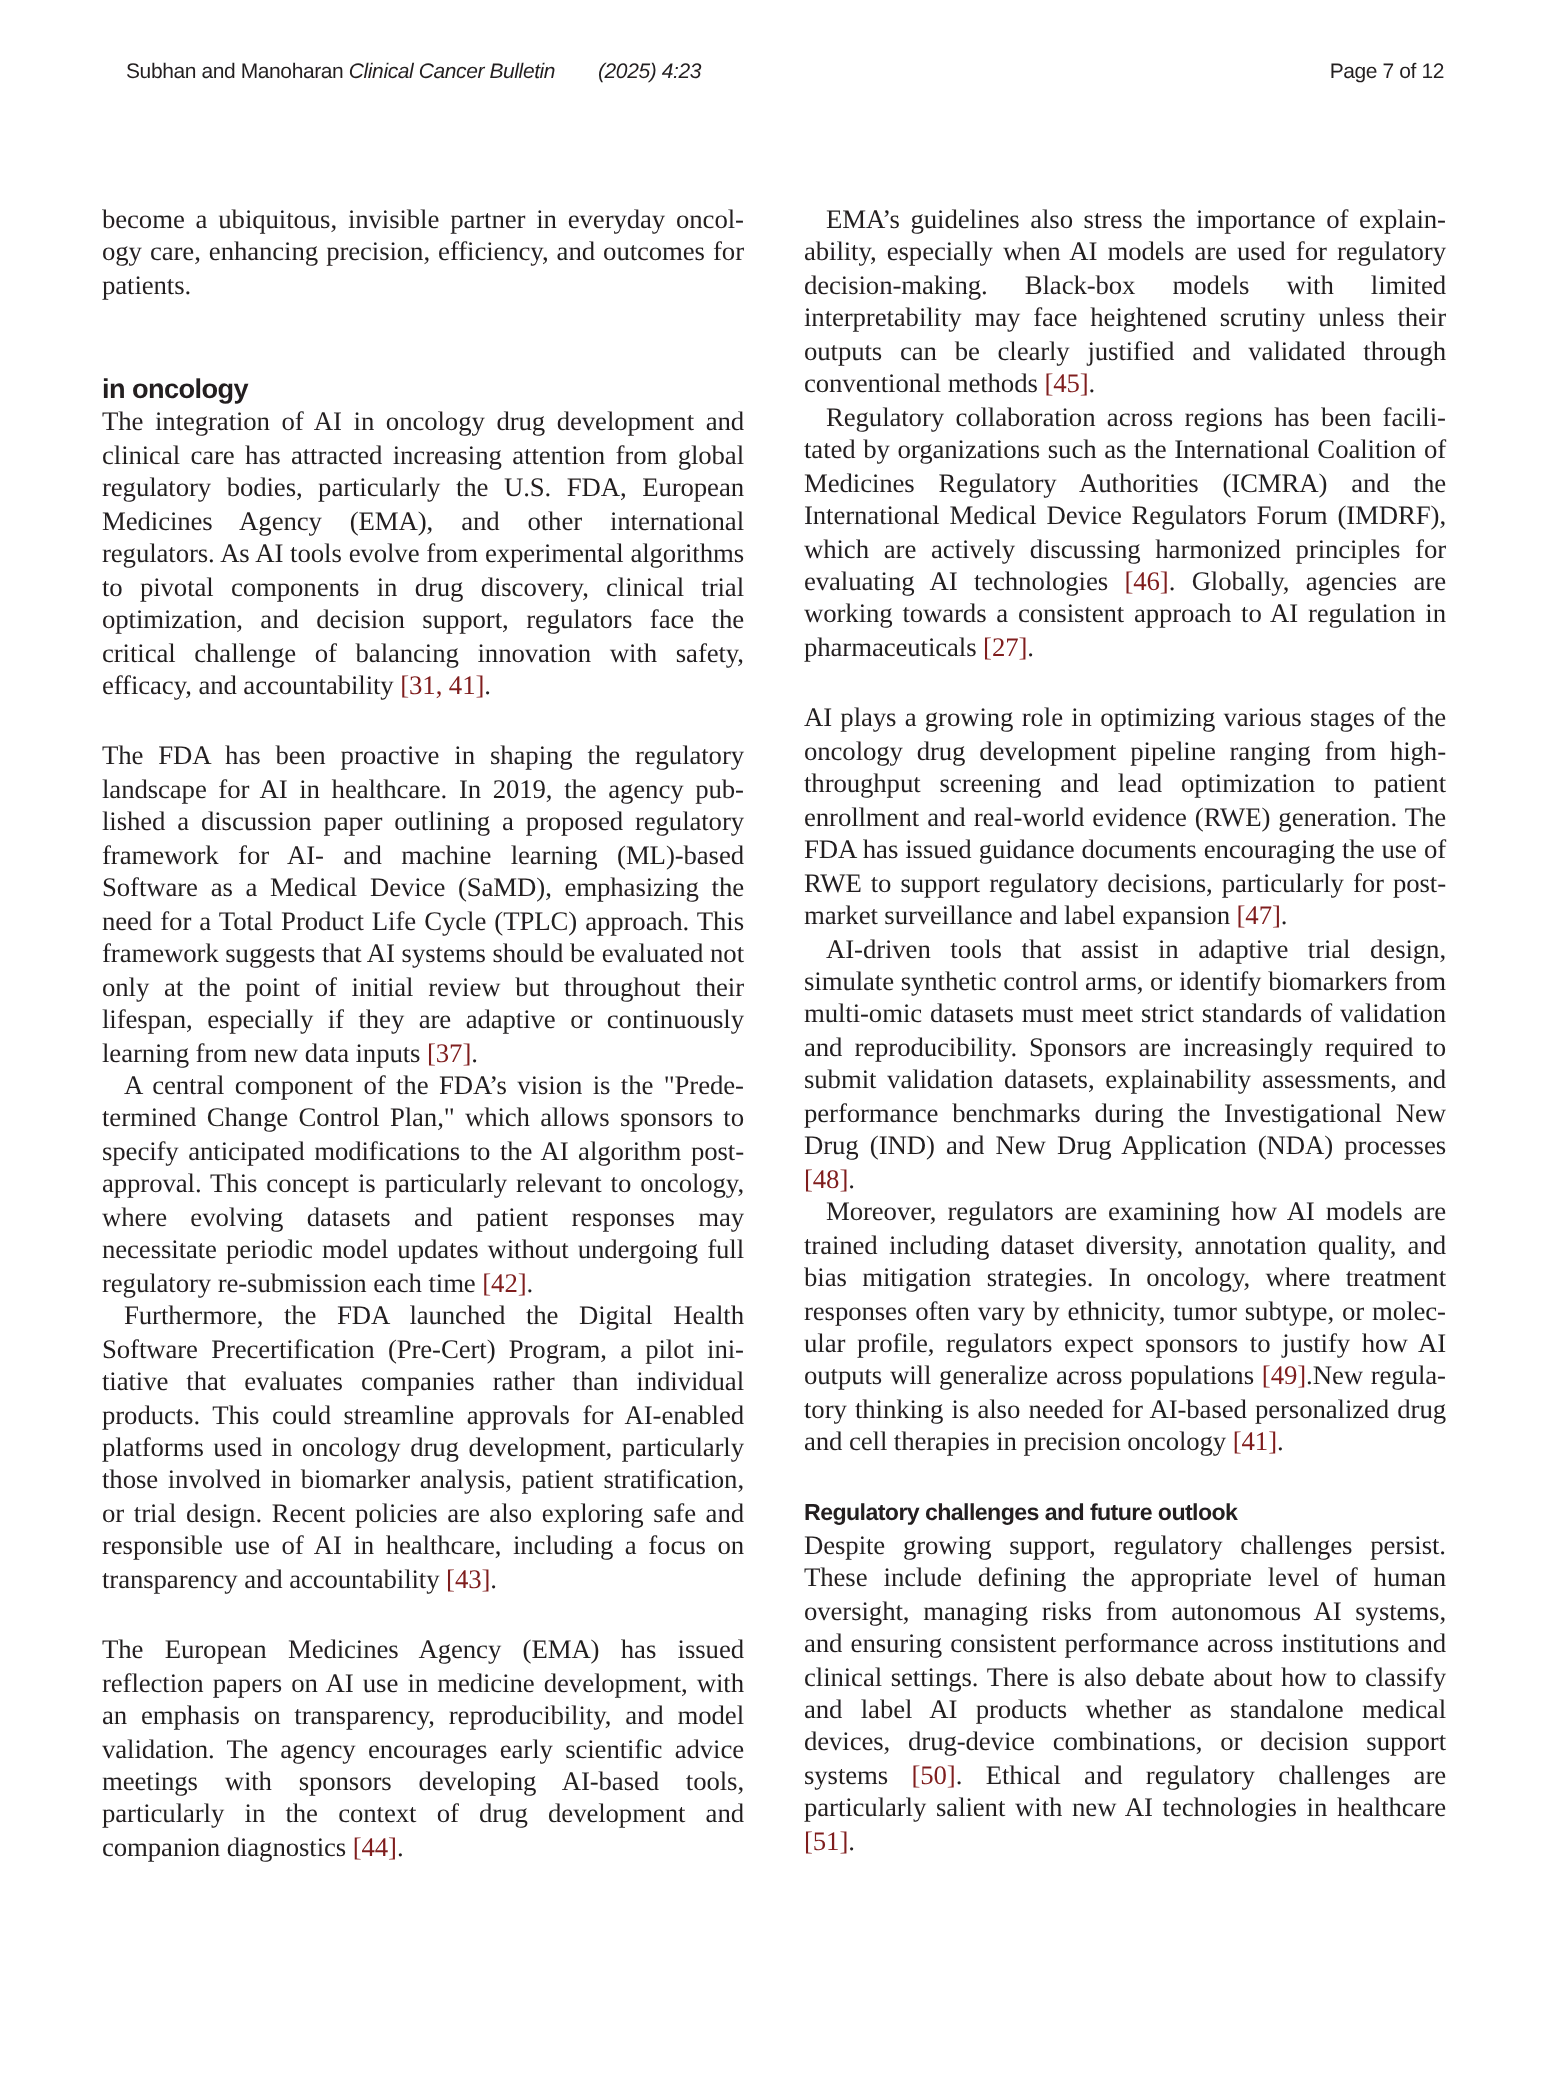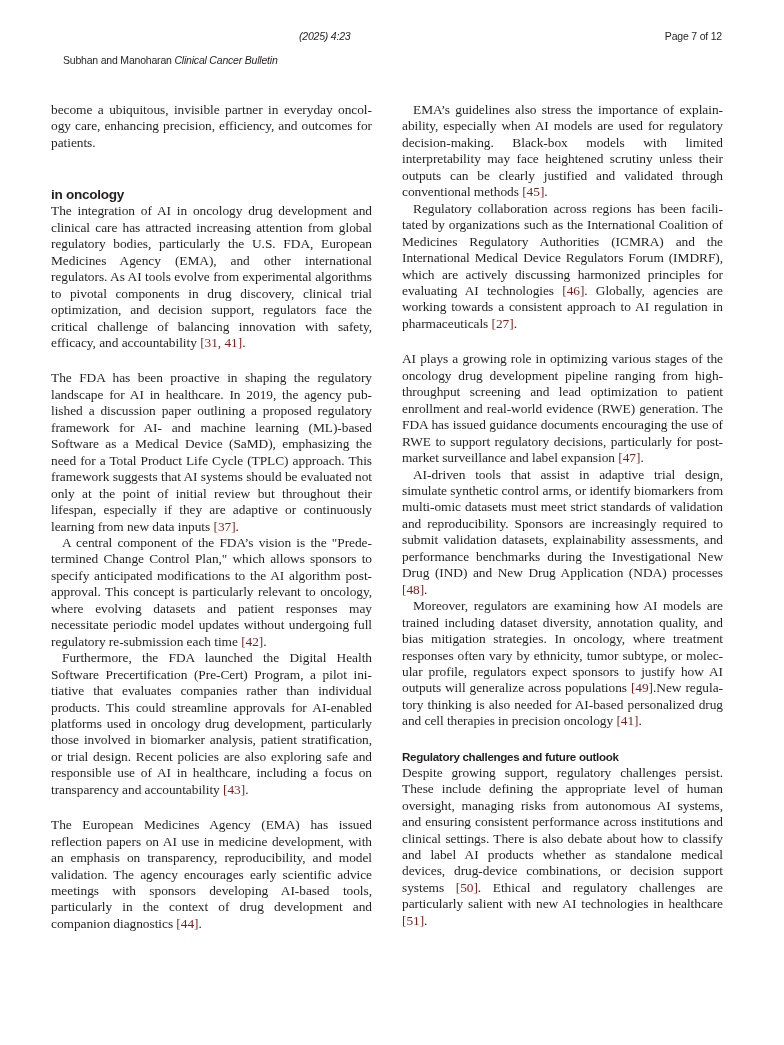--- a/index.html
+++ b/index.html
@@ -1,21 +1,21 @@
 <!DOCTYPE html>
 <html><head>
   <meta charset="utf-8">
   <style>
     html, body { margin: 0; padding: 0; background: #ffffff; }
     body { width: 784px; height: 1045px; position: relative; overflow: hidden;
            font-family: "Liberation Serif", "DejaVu Serif", serif; color: #231f20; }
     .running-head { position: absolute; top: 30px; left: 63px; width: 659px; height: 14px;
                     font-family: "Liberation Sans", "DejaVu Sans", sans-serif; font-size: 10.5px;
                     letter-spacing: -0.2px; color: #231f20; }
-    .running-head .left { position: absolute; left: 0; top: 0; white-space: nowrap; margin-top: 24px; }
+    .running-head .left { position: absolute; left: 0; top: 0; white-space: nowrap; }
     .running-head .left i { font-style: italic; }
     .running-head .vol { position: absolute; left: 236px; top: 0; font-style: italic; }
     .running-head .page { position: absolute; right: 0; top: 0; }
     .col { position: absolute; top: 102px; width: 321px; }
     .col.left { left: 51px; }
     .col.right { left: 402px; }
     p { margin: 0; font-size: 13.4px; line-height: 16.45px; text-align: justify;
         hyphens: manual; letter-spacing: -0.05px; }
     p.indent { text-indent: 11px; }
     h2 { margin: 0; font-family: "Liberation Sans", "DejaVu Sans", sans-serif; font-weight: bold;

